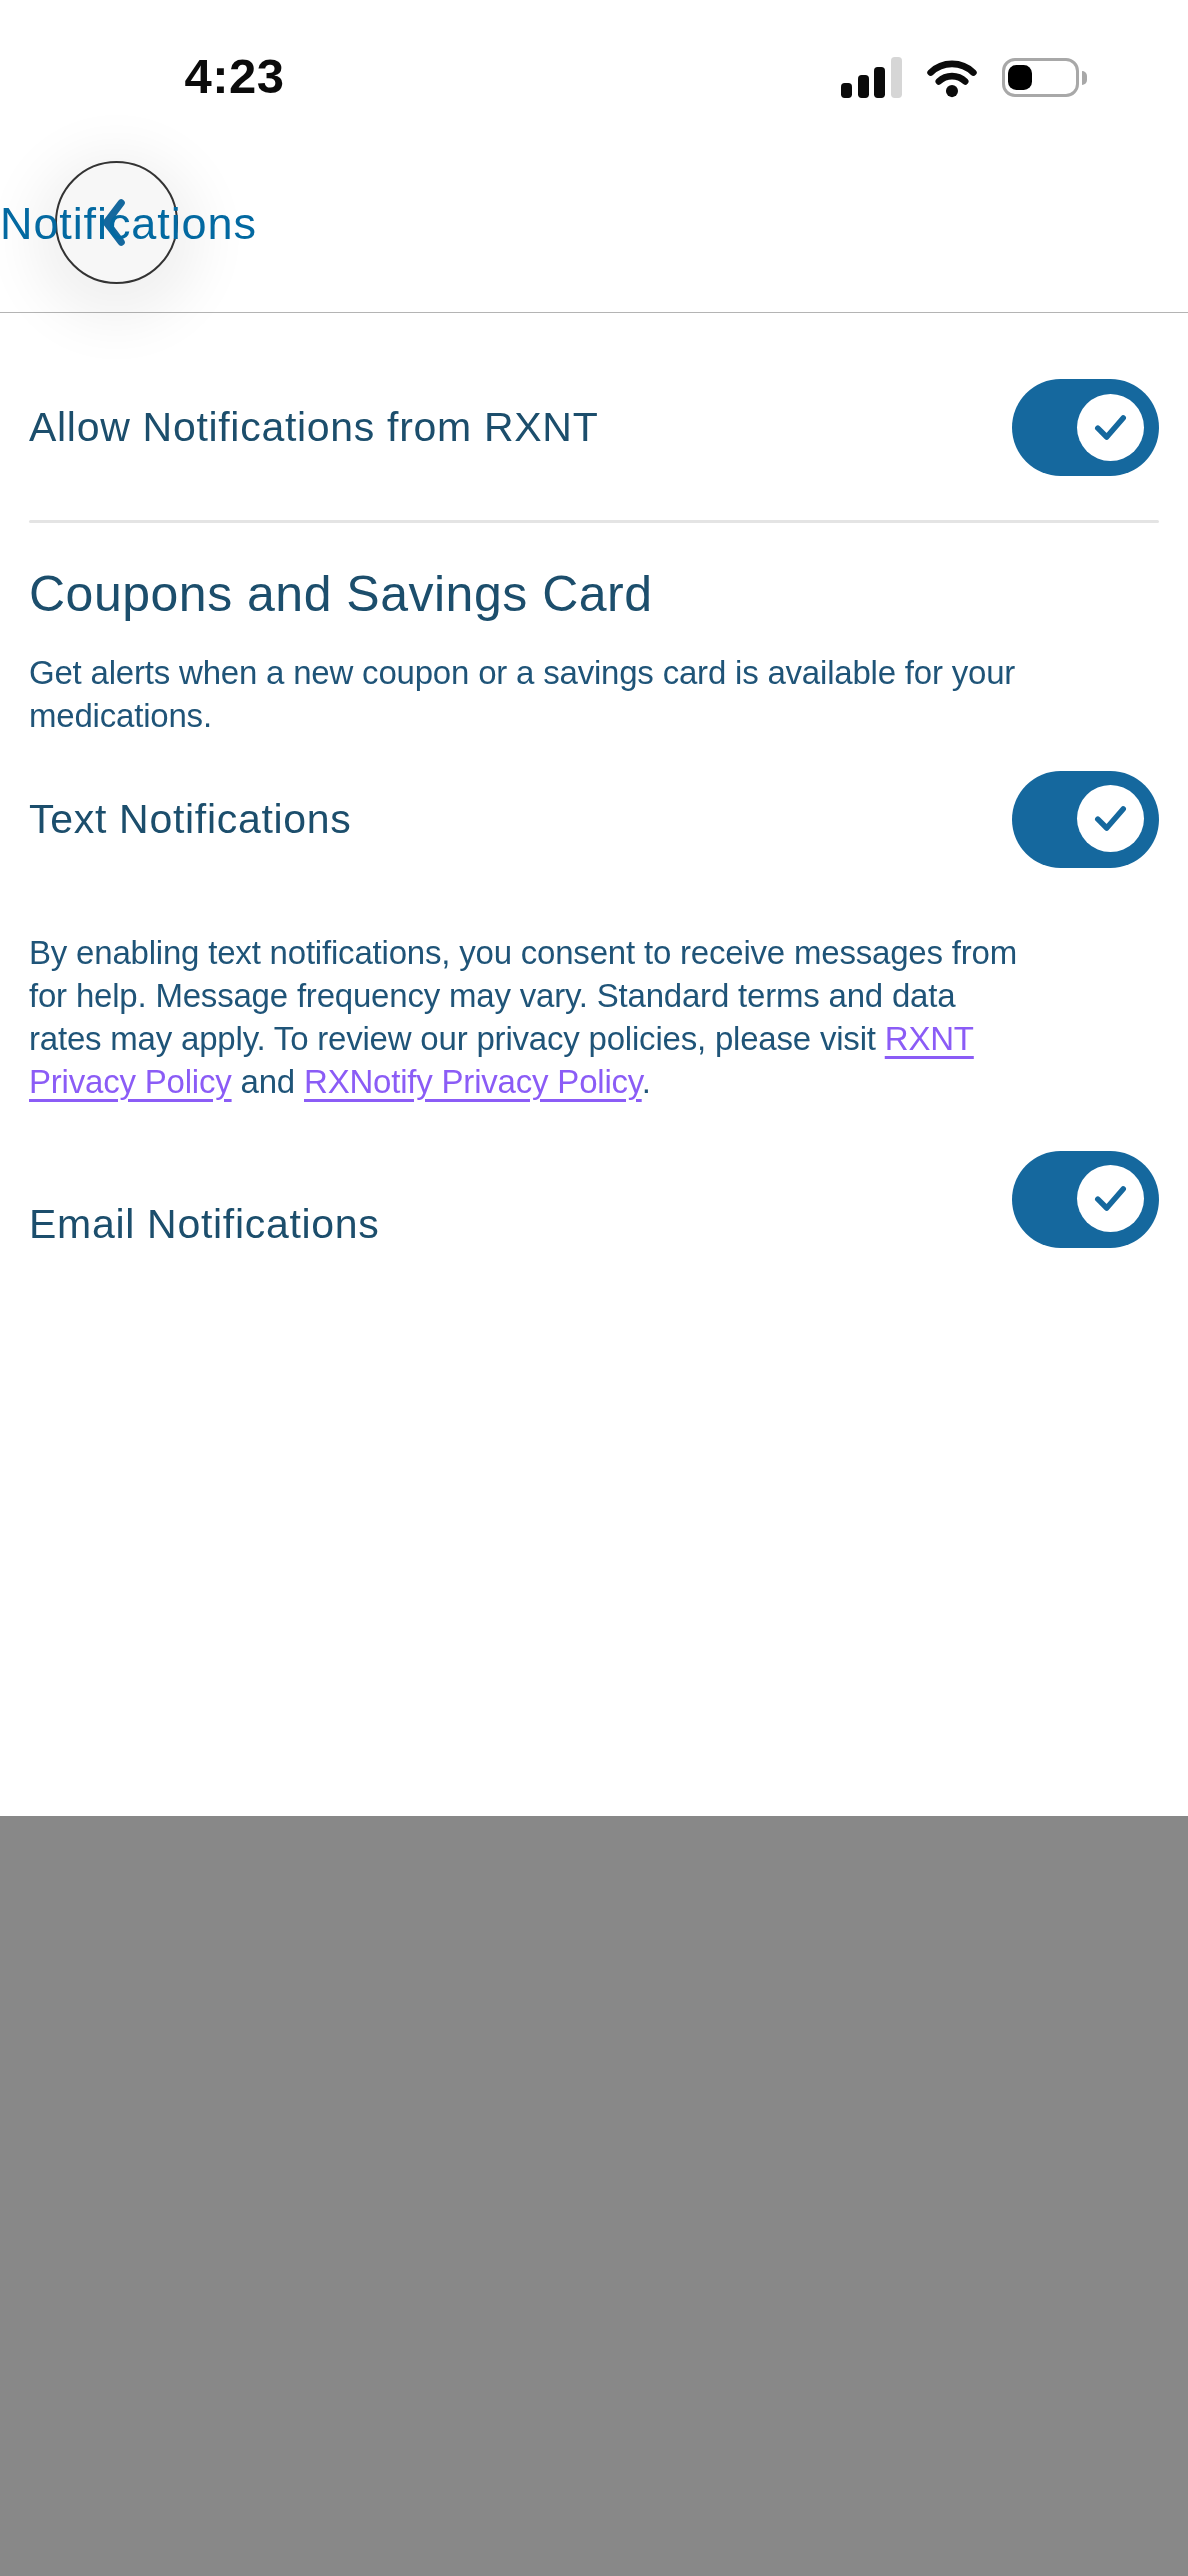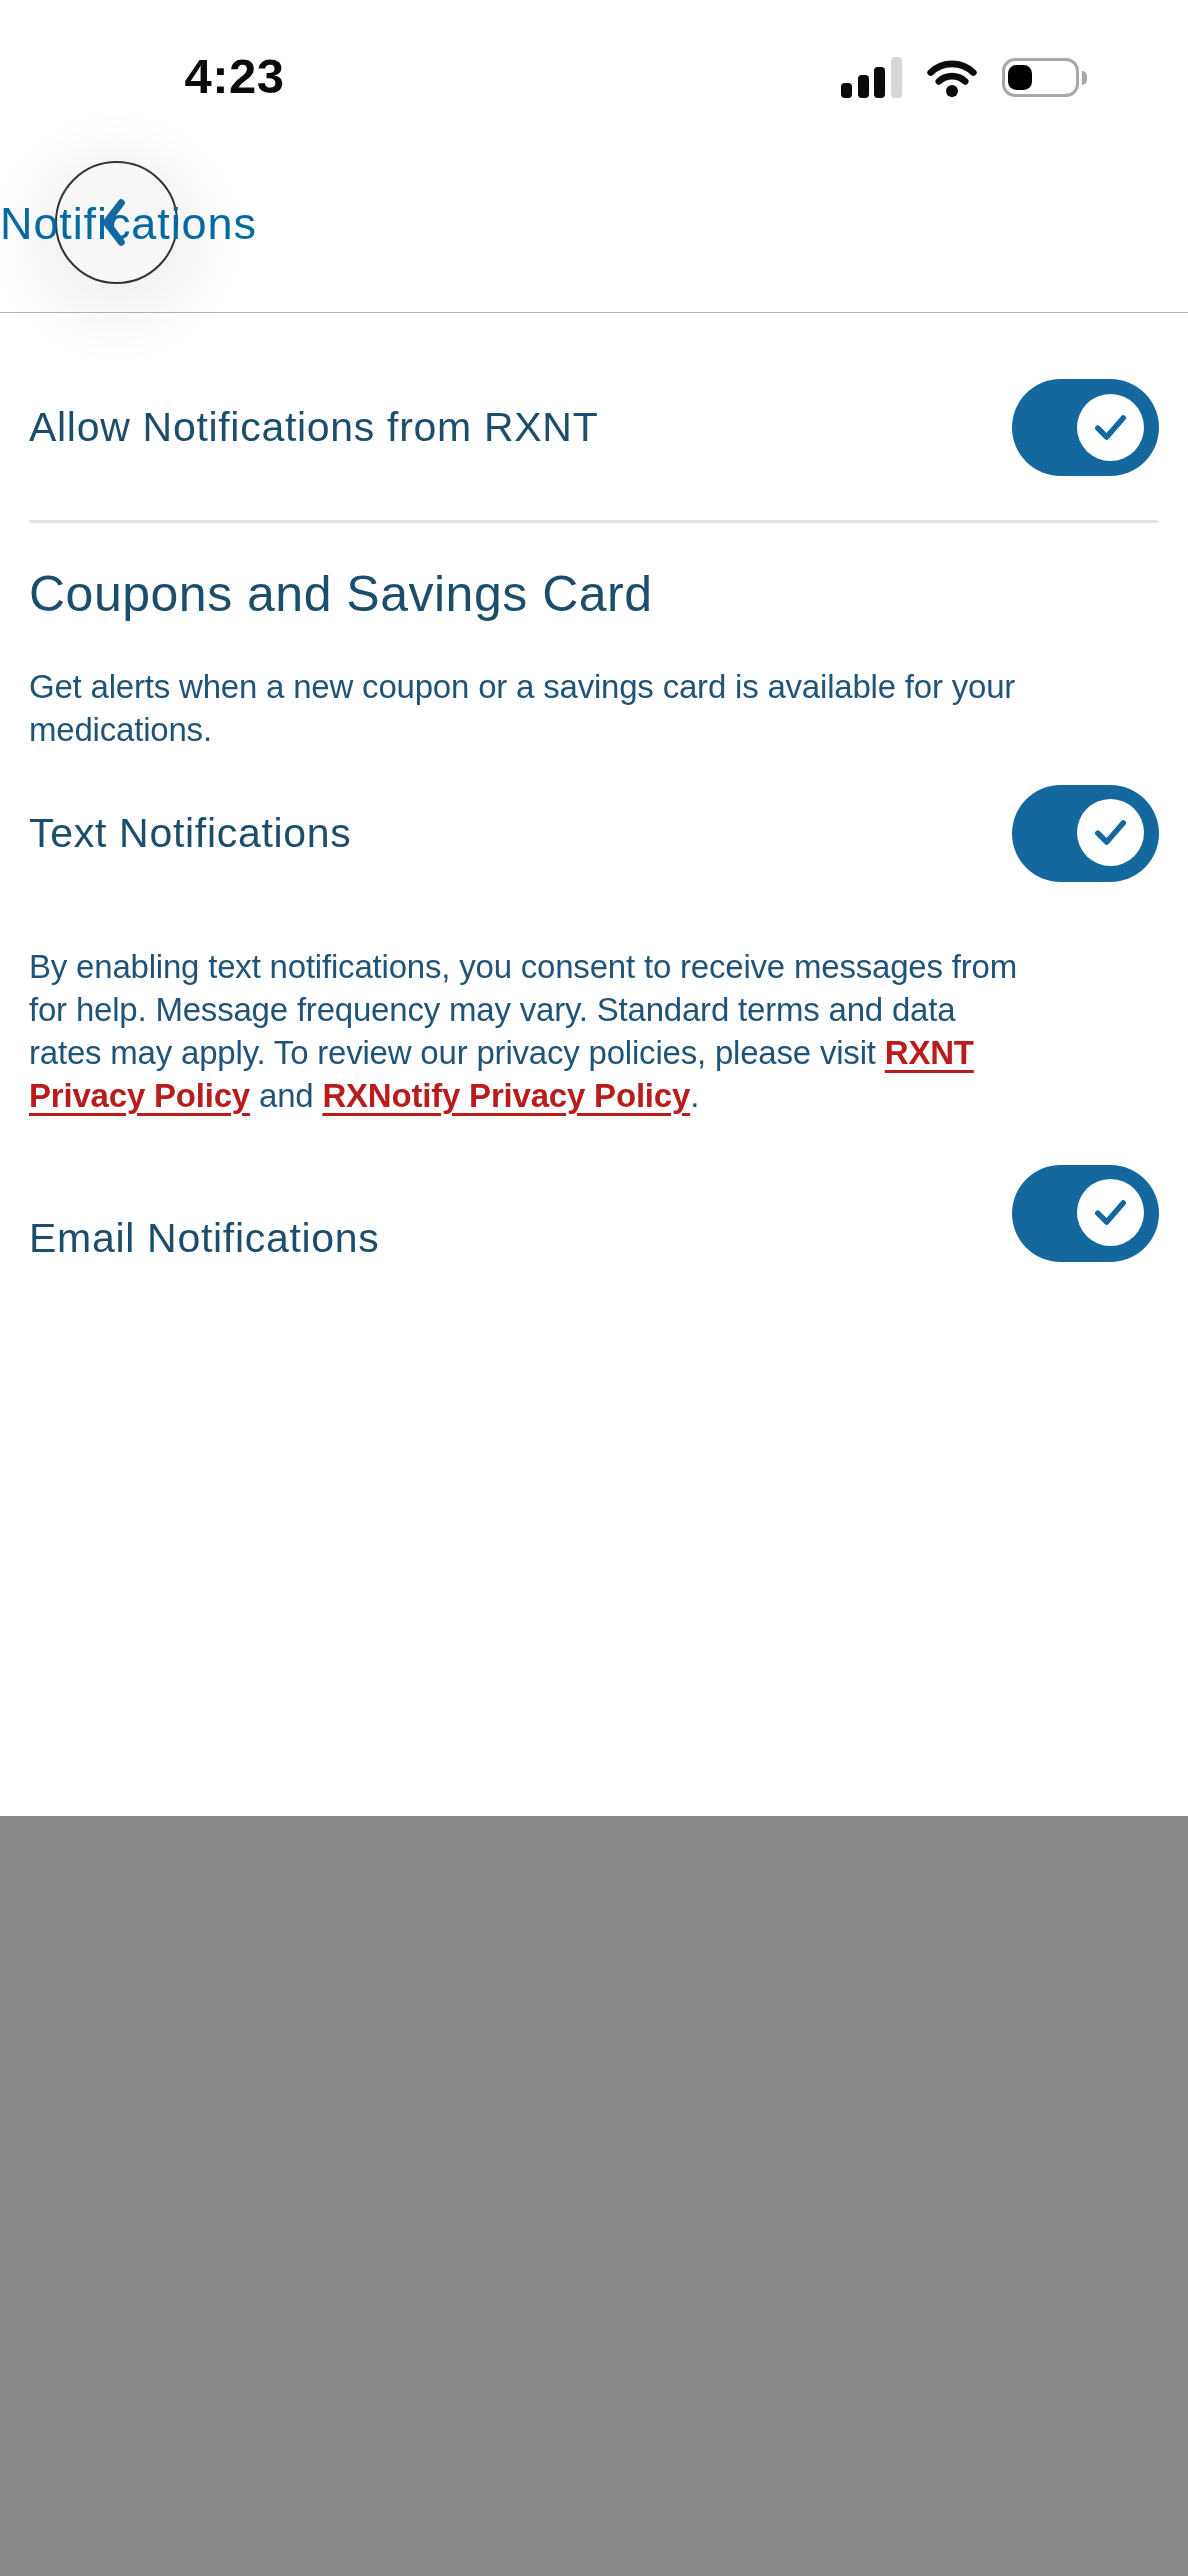--- a/index.html
+++ b/index.html
@@ -33,23 +33,23 @@
     font-size:45px;color:#0369a1;letter-spacing:0.9px;}
   
   .content{position:absolute;top:315px;left:0;right:0;padding:0 29px;}
   .setting-row{display:flex;align-items:center;justify-content:space-between;height:97px;}
   .row-allow{margin-top:64px;}
   .row-text{margin-top:34px;}
   .row-email{margin-top:48px;align-items:flex-end;}
   .row-label{font-size:41px;color:#1c4e6c;letter-spacing:0.7px;}
   .divider{height:2.8px;background:#e4e4e4;margin-top:44px;border-radius:1.8px;}
   .section-heading{margin:42px 0 0 0;font-size:50px;font-weight:500;color:#1c4e6c;letter-spacing:0.5px;}
-  .body-text{margin-top:42px;font-size:33px;line-height:43px;color:#1f5478;letter-spacing:-0.2px;}
+  .body-text{margin-top:28px;font-size:33px;line-height:43px;color:#1f5478;letter-spacing:-0.2px;}
   .consent{margin-top:63px;font-size:33px;line-height:43px;color:#1f5478;letter-spacing:-0.2px;}
-  .plink{color:#b91c1c;text-decoration:underline;text-decoration-thickness:2.8px;text-underline-offset:6.4px;cursor:pointer;font-weight:bold;}
+  .plink{color:#8b5cf6;text-decoration:underline;text-decoration-thickness:2.8px;text-underline-offset:6.4px;cursor:pointer;}
   
   .toggle{position:relative;width:147px;height:97px;border-radius:49px;background:#c7c7c7;flex-shrink:0;cursor:pointer;}
   .toggle.on{background:#15689e;}
   .knob{position:absolute;right:14.7px;top:14.7px;width:67px;height:67px;border-radius:50%;background:#fff;
     display:flex;align-items:center;justify-content:center;}
   .knob svg{display:block;}
 </style>
 </head>
 <body>
 

